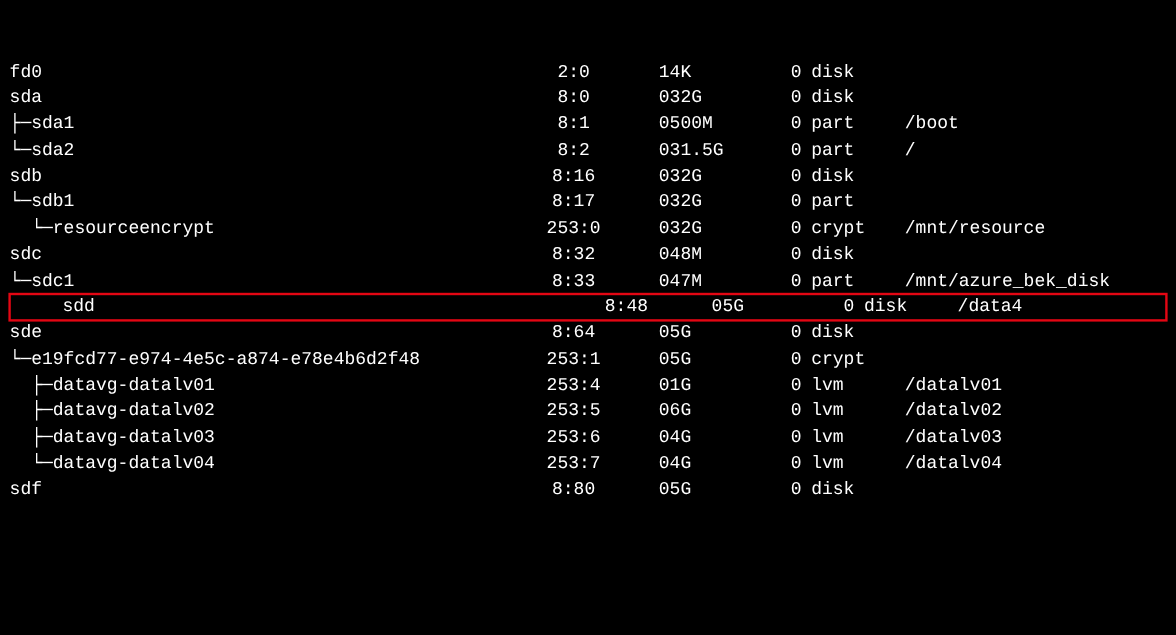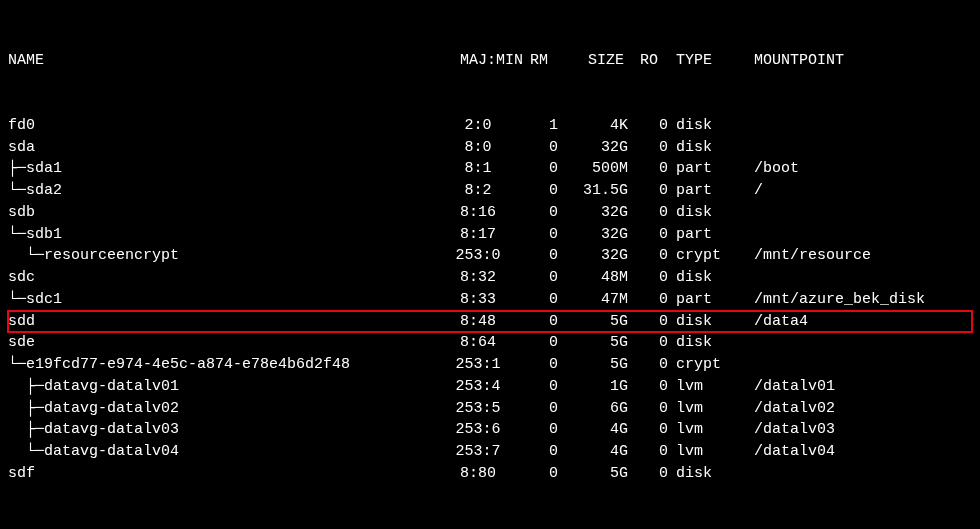--- a/index.html
+++ b/index.html
@@ -17,40 +17,32 @@
   .term {
     padding: 6px 8px;
     white-space: pre;
   }
   .row {
     display: flex;
   }
   .c-name  { width: 430px; }
   .c-mm    { width: 80px; text-align: center; }
   .c-rm    { width: 40px; text-align: right; }
-  .c-size  { width: 70px; text-align: right; }
+  .c-size  { width: 70px; }
   .c-ro    { width: 40px; text-align: right; }
   .c-type  { width: 70px; padding-left: 8px; }
   .c-mnt   { flex: 1; padding-left: 8px; }
   .hdr .c-mm  { text-align: left; padding-left: 22px; width: 58px;}
   .hdr .c-rm  { text-align: left; padding-left: 12px; width: 28px;}
   .hdr .c-size{ text-align: left; padding-left: 30px; width: 40px;}
   .hdr .c-ro  { text-align: left; padding-left: 12px; width: 28px;}
   .highlight {
     outline: 2px solid #e30613;
     outline-offset: -1px;
+    padding-left: 44px;
   }
 </style>
 </head>
 <body>
 
 <div class="term">
-  <div class="row hdr">
-    <span class="c-name">NAME</span>
-    <span class="c-mm">MAJ:MIN</span>
-    <span class="c-rm">RM</span>
-    <span class="c-size">SIZE</span>
-    <span class="c-ro">RO</span>
-    <span class="c-type">TYPE</span>
-    <span class="c-mnt">MOUNTPOINT</span>
-  </div>
   <div id="rows"><div class="row"><span class="c-name">fd0</span><span class="c-mm">2:0</span><span class="c-rm">1</span><span class="c-size">4K</span><span class="c-ro">0</span><span class="c-type">disk</span><span class="c-mnt"></span></div><div class="row"><span class="c-name">sda</span><span class="c-mm">8:0</span><span class="c-rm">0</span><span class="c-size">32G</span><span class="c-ro">0</span><span class="c-type">disk</span><span class="c-mnt"></span></div><div class="row"><span class="c-name">├─sda1</span><span class="c-mm">8:1</span><span class="c-rm">0</span><span class="c-size">500M</span><span class="c-ro">0</span><span class="c-type">part</span><span class="c-mnt">/boot</span></div><div class="row"><span class="c-name">└─sda2</span><span class="c-mm">8:2</span><span class="c-rm">0</span><span class="c-size">31.5G</span><span class="c-ro">0</span><span class="c-type">part</span><span class="c-mnt">/</span></div><div class="row"><span class="c-name">sdb</span><span class="c-mm">8:16</span><span class="c-rm">0</span><span class="c-size">32G</span><span class="c-ro">0</span><span class="c-type">disk</span><span class="c-mnt"></span></div><div class="row"><span class="c-name">└─sdb1</span><span class="c-mm">8:17</span><span class="c-rm">0</span><span class="c-size">32G</span><span class="c-ro">0</span><span class="c-type">part</span><span class="c-mnt"></span></div><div class="row"><span class="c-name">  └─resourceencrypt</span><span class="c-mm">253:0</span><span class="c-rm">0</span><span class="c-size">32G</span><span class="c-ro">0</span><span class="c-type">crypt</span><span class="c-mnt">/mnt/resource</span></div><div class="row"><span class="c-name">sdc</span><span class="c-mm">8:32</span><span class="c-rm">0</span><span class="c-size">48M</span><span class="c-ro">0</span><span class="c-type">disk</span><span class="c-mnt"></span></div><div class="row"><span class="c-name">└─sdc1</span><span class="c-mm">8:33</span><span class="c-rm">0</span><span class="c-size">47M</span><span class="c-ro">0</span><span class="c-type">part</span><span class="c-mnt">/mnt/azure_bek_disk</span></div><div class="row highlight"><span class="c-name">sdd</span><span class="c-mm">8:48</span><span class="c-rm">0</span><span class="c-size">5G</span><span class="c-ro">0</span><span class="c-type">disk</span><span class="c-mnt">/data4</span></div><div class="row"><span class="c-name">sde</span><span class="c-mm">8:64</span><span class="c-rm">0</span><span class="c-size">5G</span><span class="c-ro">0</span><span class="c-type">disk</span><span class="c-mnt"></span></div><div class="row"><span class="c-name">└─e19fcd77-e974-4e5c-a874-e78e4b6d2f48</span><span class="c-mm">253:1</span><span class="c-rm">0</span><span class="c-size">5G</span><span class="c-ro">0</span><span class="c-type">crypt</span><span class="c-mnt"></span></div><div class="row"><span class="c-name">  ├─datavg-datalv01</span><span class="c-mm">253:4</span><span class="c-rm">0</span><span class="c-size">1G</span><span class="c-ro">0</span><span class="c-type">lvm</span><span class="c-mnt">/datalv01</span></div><div class="row"><span class="c-name">  ├─datavg-datalv02</span><span class="c-mm">253:5</span><span class="c-rm">0</span><span class="c-size">6G</span><span class="c-ro">0</span><span class="c-type">lvm</span><span class="c-mnt">/datalv02</span></div><div class="row"><span class="c-name">  ├─datavg-datalv03</span><span class="c-mm">253:6</span><span class="c-rm">0</span><span class="c-size">4G</span><span class="c-ro">0</span><span class="c-type">lvm</span><span class="c-mnt">/datalv03</span></div><div class="row"><span class="c-name">  └─datavg-datalv04</span><span class="c-mm">253:7</span><span class="c-rm">0</span><span class="c-size">4G</span><span class="c-ro">0</span><span class="c-type">lvm</span><span class="c-mnt">/datalv04</span></div><div class="row"><span class="c-name">sdf</span><span class="c-mm">8:80</span><span class="c-rm">0</span><span class="c-size">5G</span><span class="c-ro">0</span><span class="c-type">disk</span><span class="c-mnt"></span></div></div>
 </div>
 
 </body></html>

